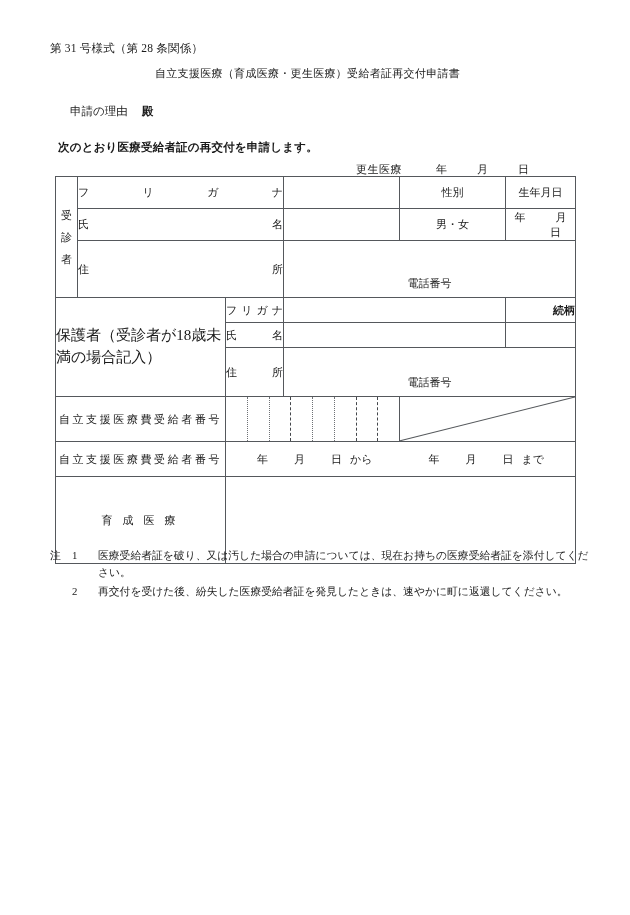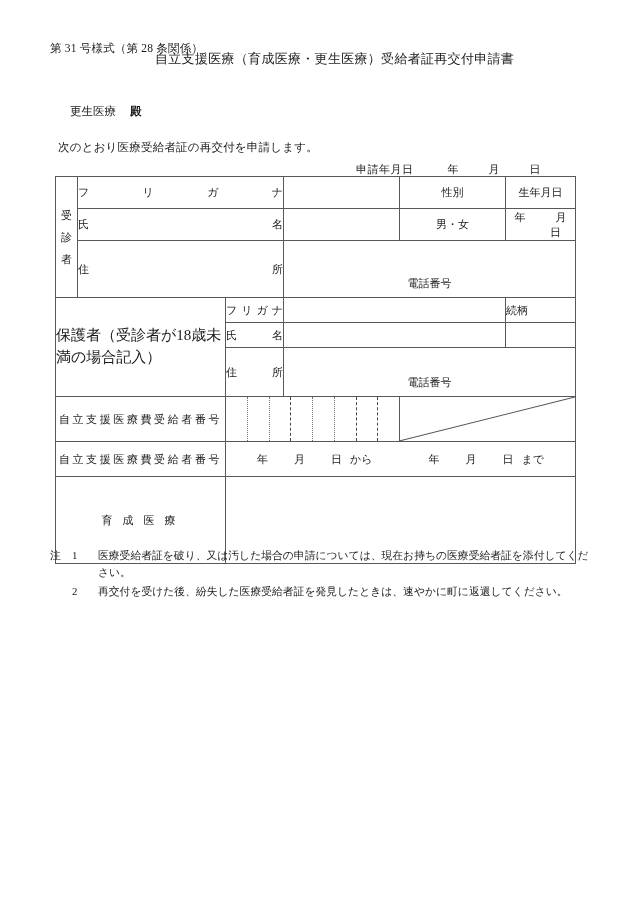--- a/index.html
+++ b/index.html
@@ -27,22 +27,22 @@
     position: absolute;
     left: 50px;
     top: 41px;
     font-size: 11.5px;
     letter-spacing: 0.2px;
     white-space: nowrap;
   }
   .doc-title {
     position: absolute;
     left: 155px;
-    top: 50px;
-    font-size: 13px;
+    top: 66px;
+    font-size: 11px;
     letter-spacing: 0.3px;
     white-space: nowrap;
   }
   .addressee {
     position: absolute;
     left: 70px;
     top: 104px;
     font-size: 11.5px;
     white-space: nowrap;
   }
@@ -50,20 +50,21 @@
     margin-left: 14px;
     font-weight: 600;
   }
   .intro {
     position: absolute;
     left: 58px;
     top: 140px;
     font-size: 11.5px;
     letter-spacing: 0.2px;
     white-space: nowrap;
+    font-weight: bold;
   }
 
   
   .appdate {
     position: absolute;
     left: 356px;
     top: 162px;
     font-size: 11px;
     white-space: nowrap;
   }
@@ -129,21 +130,21 @@
   }
 
   
   .guardian-label {
     padding: 0 7px;
     font-size: 15px;
     line-height: 1.45;
     vertical-align: middle;
   }
   .g-sub { width: 58px; padding: 0 7px; height: 24px; }
-  .zoku-col { width: 70px; text-align: left; }
+  .zoku-col { width: 70px; text-align: right; font-weight: bold; }
 
   
   .numrow-lbl { height: 44px; padding: 0 6px; }
   .spaced {
     display: block;
     text-align: center;
     letter-spacing: 2.6px;
   }
   .numbox {
     position: relative;
@@ -191,27 +192,27 @@
 </style>
 </head>
 <body>
 
 <div class="page">
 
   <div class="form-no">第 31 号様式（第 28 条関係）</div>
   <div class="doc-title">自立支援医療（育成医療・更生医療）受給者証再交付申請書</div>
 
   <div class="addressee">
-    <span>更生医療</span><span class="hon">殿</span>
+    <span>申請の理由</span><span class="hon">殿</span>
   </div>
 
   <div class="intro">次のとおり医療受給者証の再交付を申請します。</div>
 
   <div class="appdate">
-    <span class="lbl">申請年月日</span><span class="y">年</span><span class="m">月</span><span class="d">日</span>
+    <span class="lbl">更生医療</span><span class="y">年</span><span class="m">月</span><span class="d">日</span>
   </div>
 
   <table class="tbl">
     <colgroup>
       <col style="width:22px">
       <col style="width:148px">
       <col style="width:58px">
       <col style="width:116px">
       <col style="width:106px">
       <col style="width:70px">

